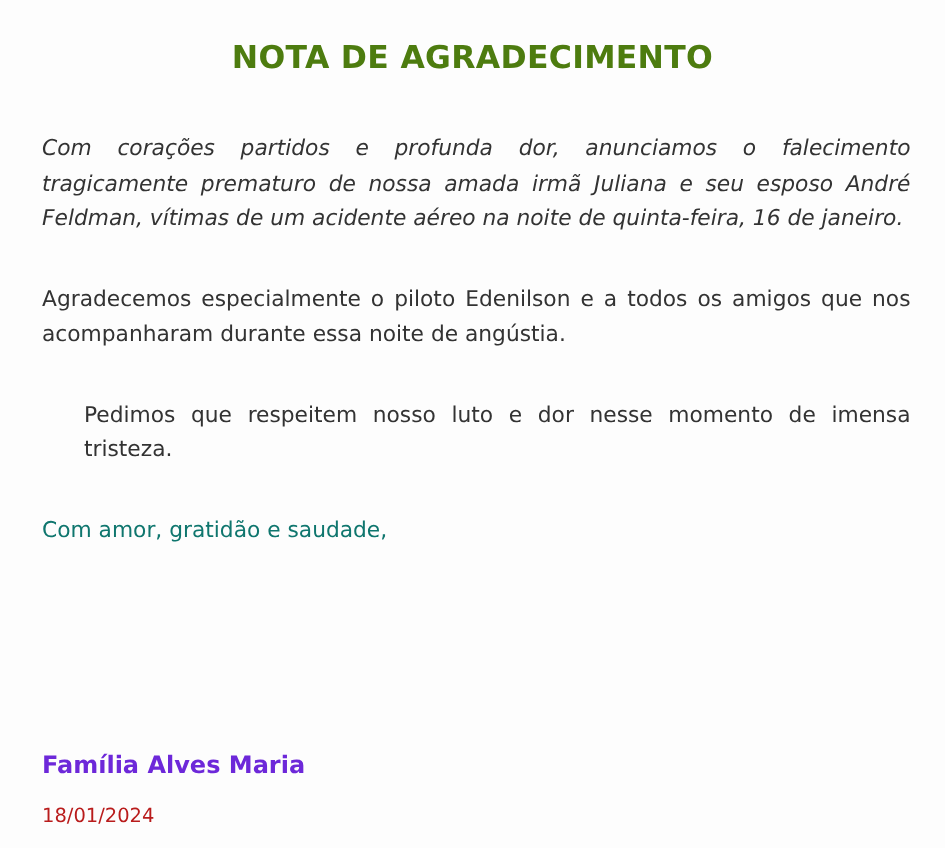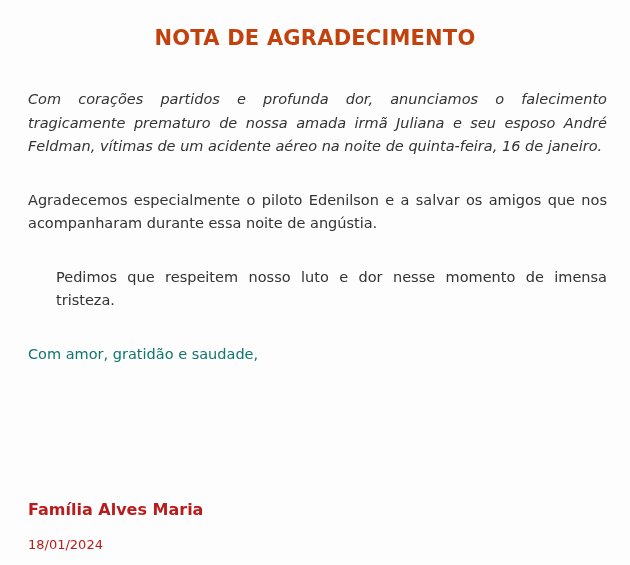--- a/index.html
+++ b/index.html
@@ -89,32 +89,32 @@
     line-height: 17px;
     color: #333333;
     text-align: left;
   }
 </style>
 </head>
 <body style="background: rgb(253, 253, 253);">
 
 <div class="page" style="background: rgb(253, 253, 253);">
 
-  <h1 class="doc-title" style="color: #c2410c;">NOTA DE AGRADECIMENTO</h1>
+  <h1 class="doc-title" style="color: #4d7c0f;">NOTA DE AGRADECIMENTO</h1>
 
   <div class="body-block">
 
     <p class="para" style="color: rgb(51, 51, 51); font-style: italic;">Com corações partidos e profunda dor, anunciamos o falecimento tragicamente prematuro de nossa amada irmã Juliana e seu esposo André Feldman, vítimas de um acidente aéreo na noite de quinta-feira, 16 de janeiro.</p>
 
 
-    <p class="para" style="color: rgb(51, 51, 51);">Agradecemos especialmente o piloto Edenilson e a salvar os amigos que nos acompanharam durante essa noite de angústia.</p>
+    <p class="para" style="color: rgb(51, 51, 51);">Agradecemos especialmente o piloto Edenilson e a todos os amigos que nos acompanharam durante essa noite de angústia.</p>
 
     <p class="para" style="color: rgb(51, 51, 51); margin-left: 28px;">Pedimos que respeitem nosso luto e dor nesse momento de imensa tristeza.</p>
 
   <p class="para-closing" style="margin-top: 16px; color: #0f766e;">Com amor, gratidão e saudade,</p>
     </div>
 
   <div class="signature-block">
-    <p class="signature-name" style="color: #b91c1c;">Família Alves Maria</p>
+    <p class="signature-name" style="color: #6d28d9;">Família Alves Maria</p>
     <p class="signature-date" style="color: #b91c1c;">18/01/2024</p>
   </div>
 
 </div>
 
 </body></html>

